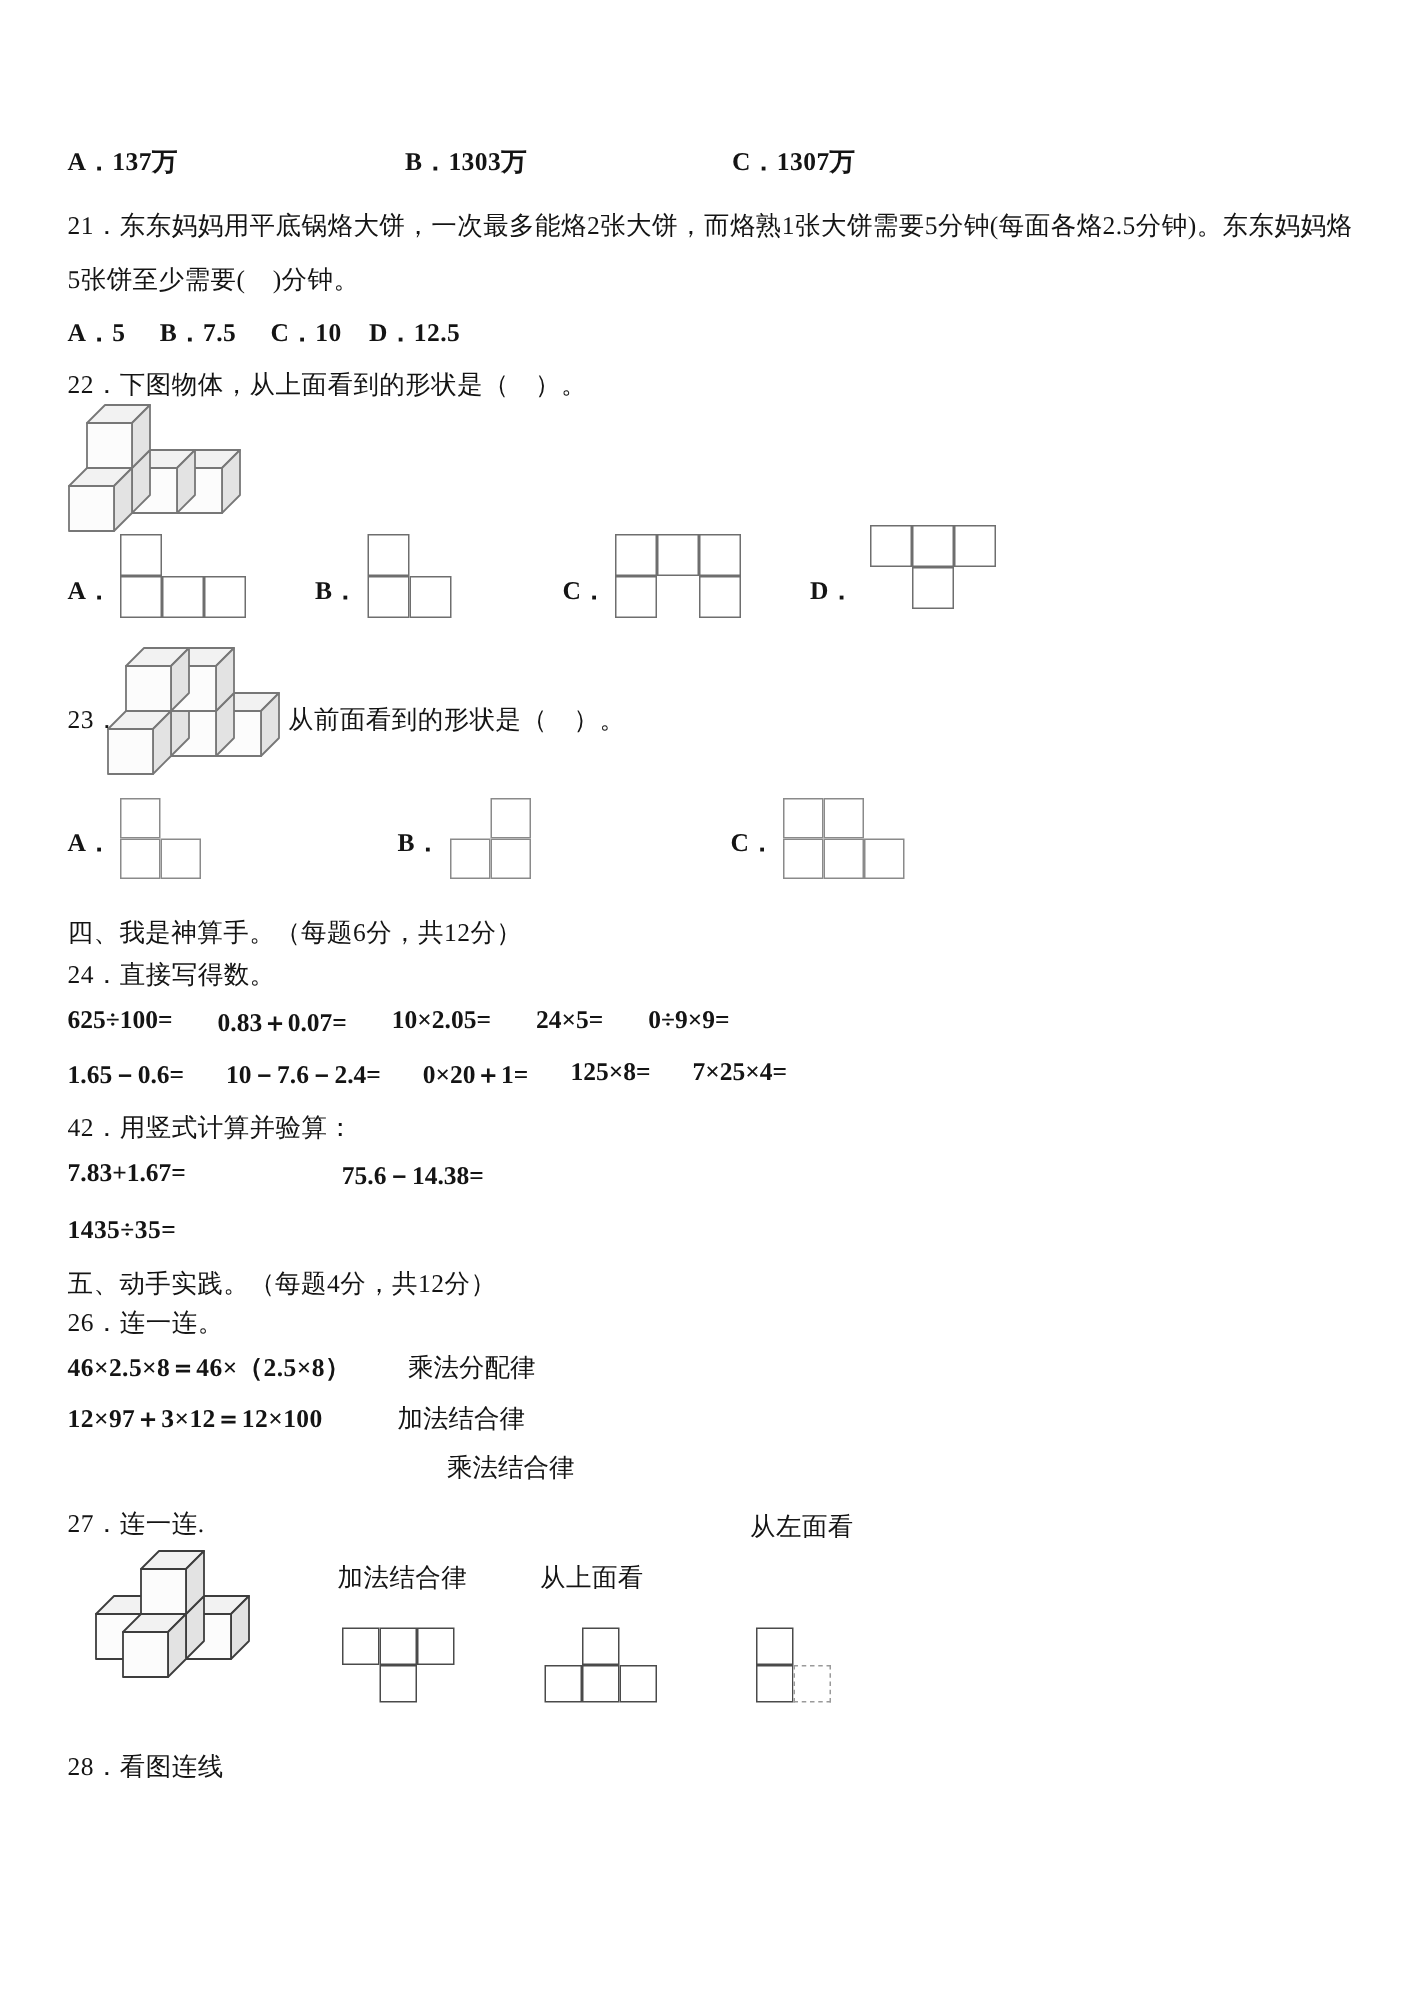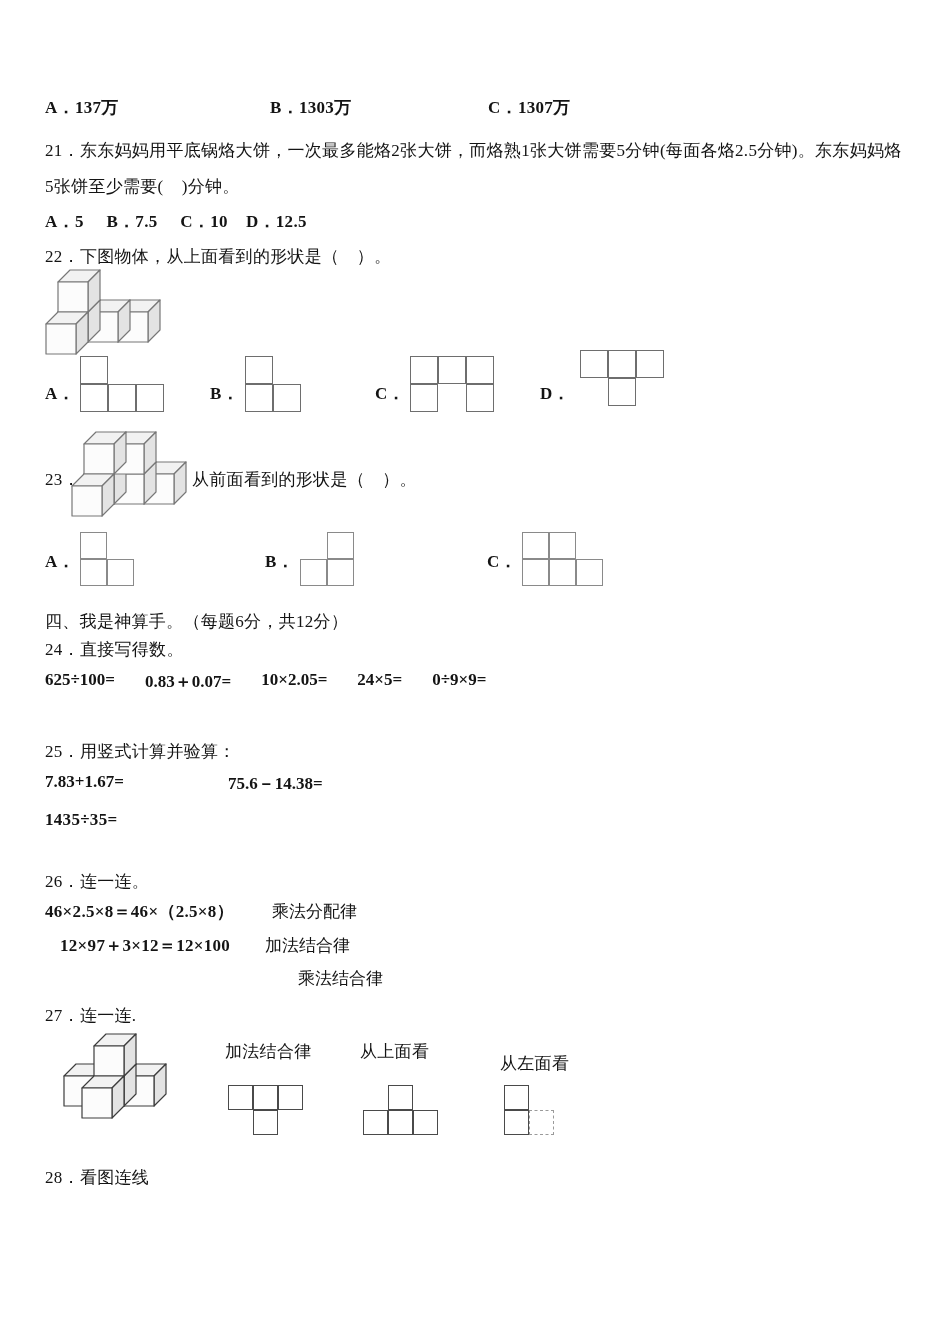--- a/index.html
+++ b/index.html
@@ -129,33 +129,41 @@
   <span class="line" style="left:45px;top:610px">四、我是神算手。（每题6分，共12分）</span>
   <span class="line" style="left:45px;top:638px">24．直接写得数。</span>
 
   <div class="mrow math" style="left:45px;top:670px;gap:30px">
     <span>625÷100=</span>
     <span>0.83＋0.07=</span>
     <span>10×2.05=</span>
     <span>24×5=</span>
     <span>0÷9×9=</span>
   </div>
-
-  <span class="line" style="left:45px;top:740px">25．用竖式计算并验算：</span>
+  <div class="mrow math" style="left:45px;top:705px;gap:28px">
+    <span>1.65－0.6=</span>
+    <span>10－7.6－2.4=</span>
+    <span>0×20＋1=</span>
+    <span>125×8=</span>
+    <span>7×25×4=</span>
+  </div>
+
+  <span class="line" style="left:45px;top:740px">42．用竖式计算并验算：</span>
   <div class="mrow math" style="left:45px;top:772px;gap:104px">
     <span>7.83+1.67=</span>
     <span>75.6－14.38=</span>
   </div>
   <span class="line math" style="left:45px;top:810px">1435÷35=</span>
 
+  <span class="line" style="left:45px;top:844px">五、动手实践。（每题4分，共12分）</span>
   <span class="line" style="left:45px;top:870px">26．连一连。</span>
 
   <span class="line math" style="left:45px;top:900px">46×2.5×8＝46×（2.5×8）</span>
   <span class="lawcol" style="left:272px;top:900px">乘法分配律</span>
-  <span class="line math" style="left:60px;top:934px">12×97＋3×12＝12×100</span>
+  <span class="line math" style="left:45px;top:934px">12×97＋3×12＝12×100</span>
   <span class="lawcol" style="left:265px;top:934px">加法结合律</span>
   <span class="lawcol" style="left:298px;top:967px">乘法结合律</span>
 
   <span class="line" style="left:45px;top:1004px">27．连一连.</span>
   <div class="cubefig" style="left:48px;top:1032px"><svg width="124" height="94" viewBox="0 0 124 94">
         <polygon points="76,44 88,32 118,32 106,44" fill="#f2f2f2" stroke="#3d3d3d" stroke-width="1.2" stroke-linejoin="round"></polygon>
         <polygon points="106,44 118,32 118,62 106,74" fill="#e3e3e3" stroke="#3d3d3d" stroke-width="1.2" stroke-linejoin="round"></polygon>
         <polygon points="76,44 106,44 106,74 76,74" fill="#fcfcfc" stroke="#3d3d3d" stroke-width="1.2" stroke-linejoin="round"></polygon>
         <polygon points="46,44 58,32 88,32 76,44" fill="#f2f2f2" stroke="#3d3d3d" stroke-width="1.2" stroke-linejoin="round"></polygon>
         <polygon points="76,44 88,32 88,62 76,74" fill="#e3e3e3" stroke="#3d3d3d" stroke-width="1.2" stroke-linejoin="round"></polygon>
@@ -166,21 +174,21 @@
         <polygon points="46,14 58,2 88,2 76,14" fill="#f2f2f2" stroke="#3d3d3d" stroke-width="1.2" stroke-linejoin="round"></polygon>
         <polygon points="76,14 88,2 88,32 76,44" fill="#e3e3e3" stroke="#3d3d3d" stroke-width="1.2" stroke-linejoin="round"></polygon>
         <polygon points="46,14 76,14 76,44 46,44" fill="#fcfcfc" stroke="#3d3d3d" stroke-width="1.2" stroke-linejoin="round"></polygon>
         <polygon points="34,56 46,44 76,44 64,56" fill="#f2f2f2" stroke="#3d3d3d" stroke-width="1.2" stroke-linejoin="round"></polygon>
         <polygon points="64,56 76,44 76,74 64,86" fill="#e3e3e3" stroke="#3d3d3d" stroke-width="1.2" stroke-linejoin="round"></polygon>
         <polygon points="34,56 64,56 64,86 34,86" fill="#fcfcfc" stroke="#3d3d3d" stroke-width="1.2" stroke-linejoin="round"></polygon>
       </svg></div>
 
   <span class="line" style="left:225px;top:1040px">加法结合律</span>
   <span class="line" style="left:360px;top:1040px">从上面看</span>
-  <span class="line" style="left:500px;top:1052px">从左面看</span>
+  <span class="line" style="left:500px;top:1006px">从左面看</span>
 
   <div class="poly sketch" style="left: 228px; top: 1085px; width: 75px; height: 50px;">
       <div class="cell" style="left: 0px; top: 0px; width: 25px; height: 25px;"></div>
       <div class="cell" style="left: 25px; top: 0px; width: 25px; height: 25px;"></div>
       <div class="cell" style="left: 50px; top: 0px; width: 25px; height: 25px;"></div>
       <div class="cell" style="left: 25px; top: 25px; width: 25px; height: 25px;"></div>
     </div>
   <div class="poly sketch" style="left: 363px; top: 1085px; width: 75px; height: 50px;">
       <div class="cell" style="left: 25px; top: 0px; width: 25px; height: 25px;"></div>
       <div class="cell" style="left: 0px; top: 25px; width: 25px; height: 25px;"></div>

